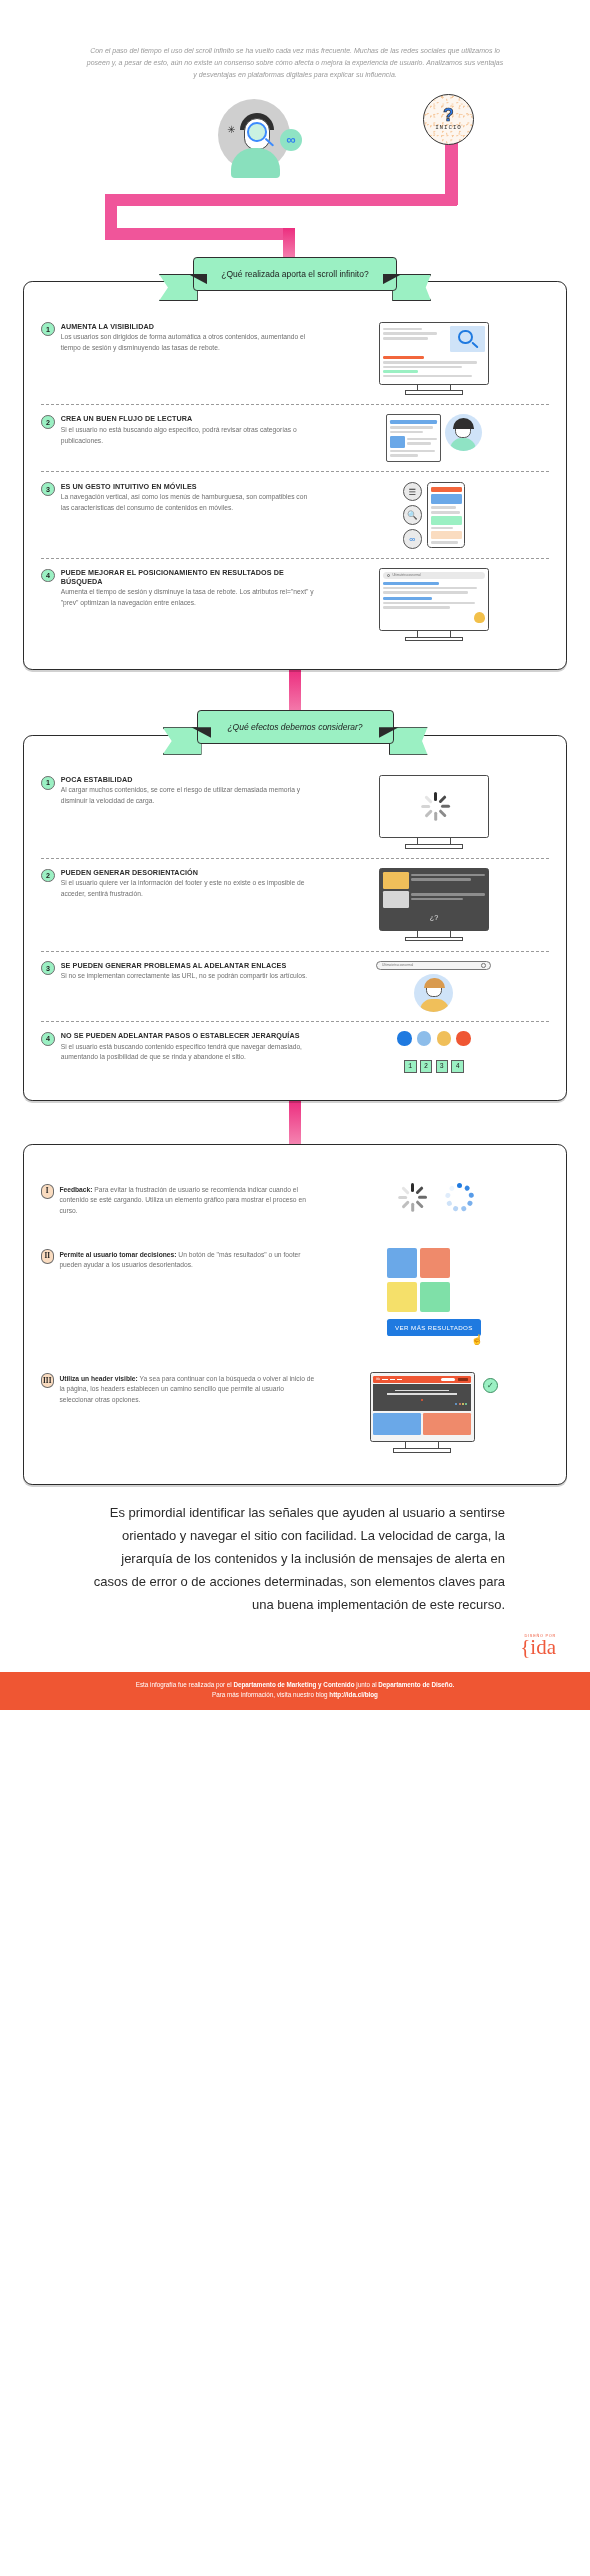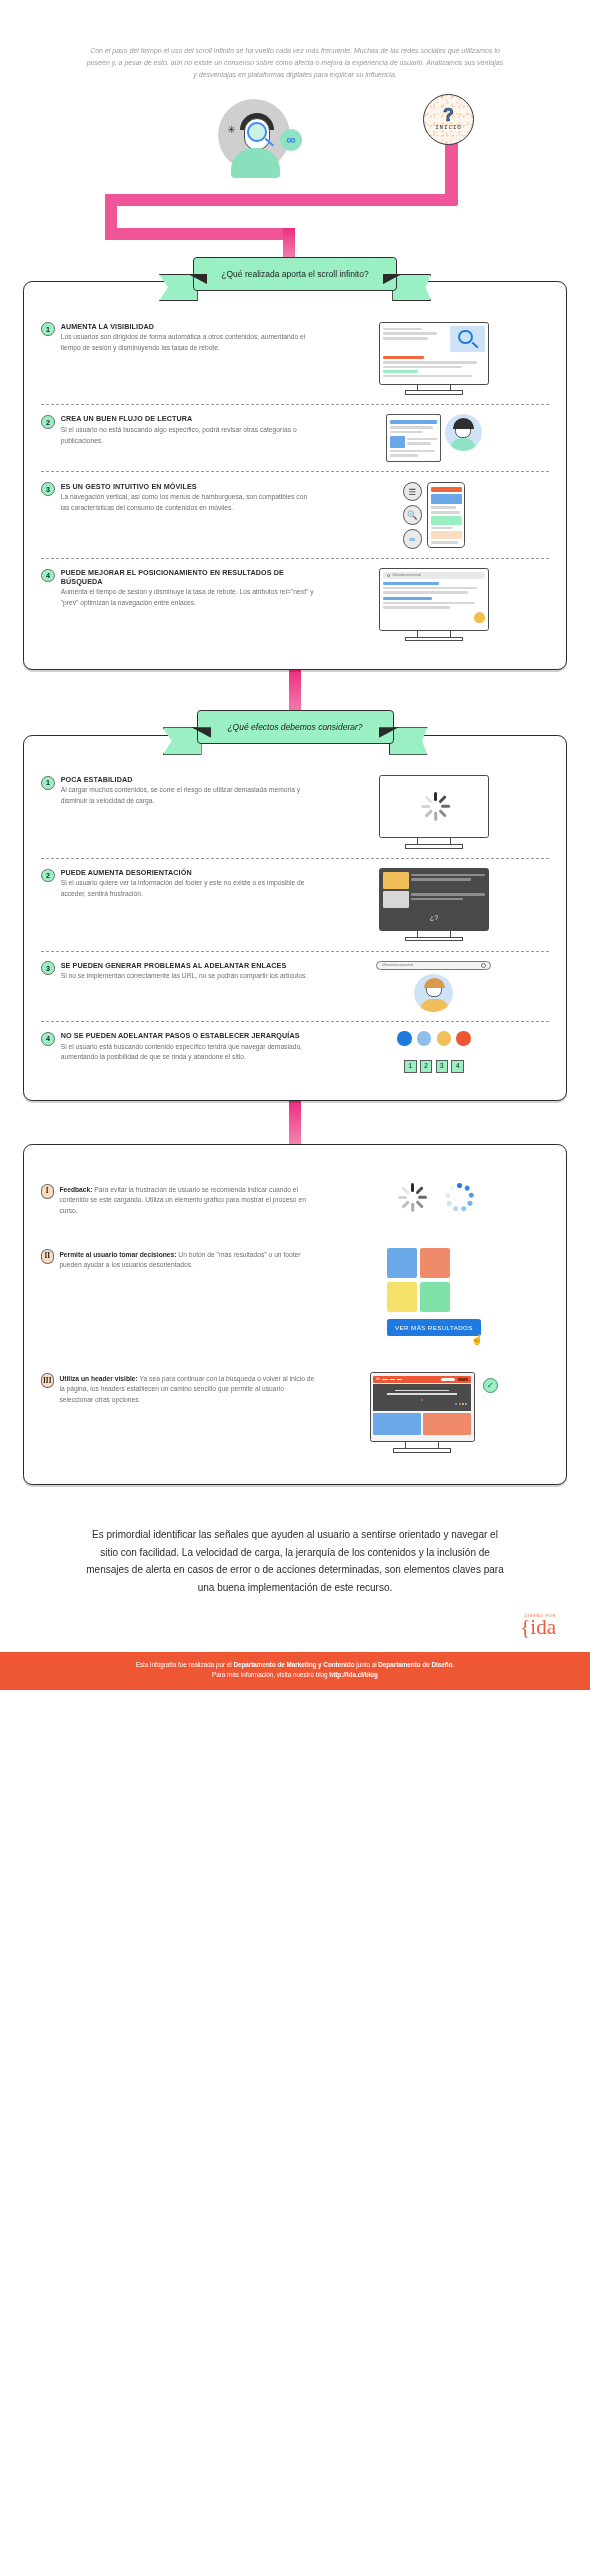--- a/index.html
+++ b/index.html
@@ -158,21 +158,21 @@
   .tile { width:30px; height:30px; border-radius:2px; }
 
   .cta { background:#1f7ae0; color:#fff; font-size:6.2px; letter-spacing:0.4px; padding:4.6px 7.9px;
     border-radius:2.6px; display:inline-block; font-family:"Liberation Sans", sans-serif; }
 
   .pagebox { width:12.5px; height:12.5px; border:0.7px solid #5b5b5b; background:#9bf0c3; display:flex;
     align-items:center; justify-content:center; font-size:6.6px; color:#222;
     font-family:"Liberation Mono", monospace; }
 
   
-  .conclusion { width:420px; margin:41px auto 0; text-align:center; font-size:10px;
+  .conclusion { width:420px; margin:17px auto 0; text-align:right; font-size:13px;
     line-height:1.76; color:#2b2b2b; }
   .ida-mark { text-align:right; padding:17px 34px 0 0; }
   .ida-por { font-size:3.9px; letter-spacing:0.7px; color:#ef5a3c; }
   .ida-logo { font-size:21px; color:#ef5a3c; font-family:"Liberation Serif", serif; line-height:.9; }
   .footer { margin-top:14.4px; background:#ef5633; color:#fff; text-align:center; padding:8.5px 6.6px 9.8px;
     font-size:6.3px; line-height:1.6; }
   .footer b { font-weight:700; }
 </style>
 </head>
 <body>
@@ -402,21 +402,21 @@
         </div>
       </div>
     </div>
 
     <div class="divider"></div>
 
     <div class="row">
       <div class="txt">
         <div class="num">2</div>
         <div>
-          <div class="h">PUEDE AUMENTA DESORIENTACIÓN</div>
+          <div class="h">PUEDEN GENERAR DESORIENTACIÓN</div>
           <div class="p">Si el usuario quiere ver la información del footer y este no existe o es imposible de acceder, sentirá frustración.</div>
         </div>
       </div>
       <div class="art">
         <div class="monitor">
           <div class="mon-screen" style="background:#4a4a4a;padding:2.6px;">
             <div style="display:flex;gap:2.6px;">
               <div style="width:26px;height:17px;background:#f0bf5a;border-radius:1.3px;"></div>
               <div style="flex:1">
                   <div class="bar" style="background:#8d8d8d"></div>

